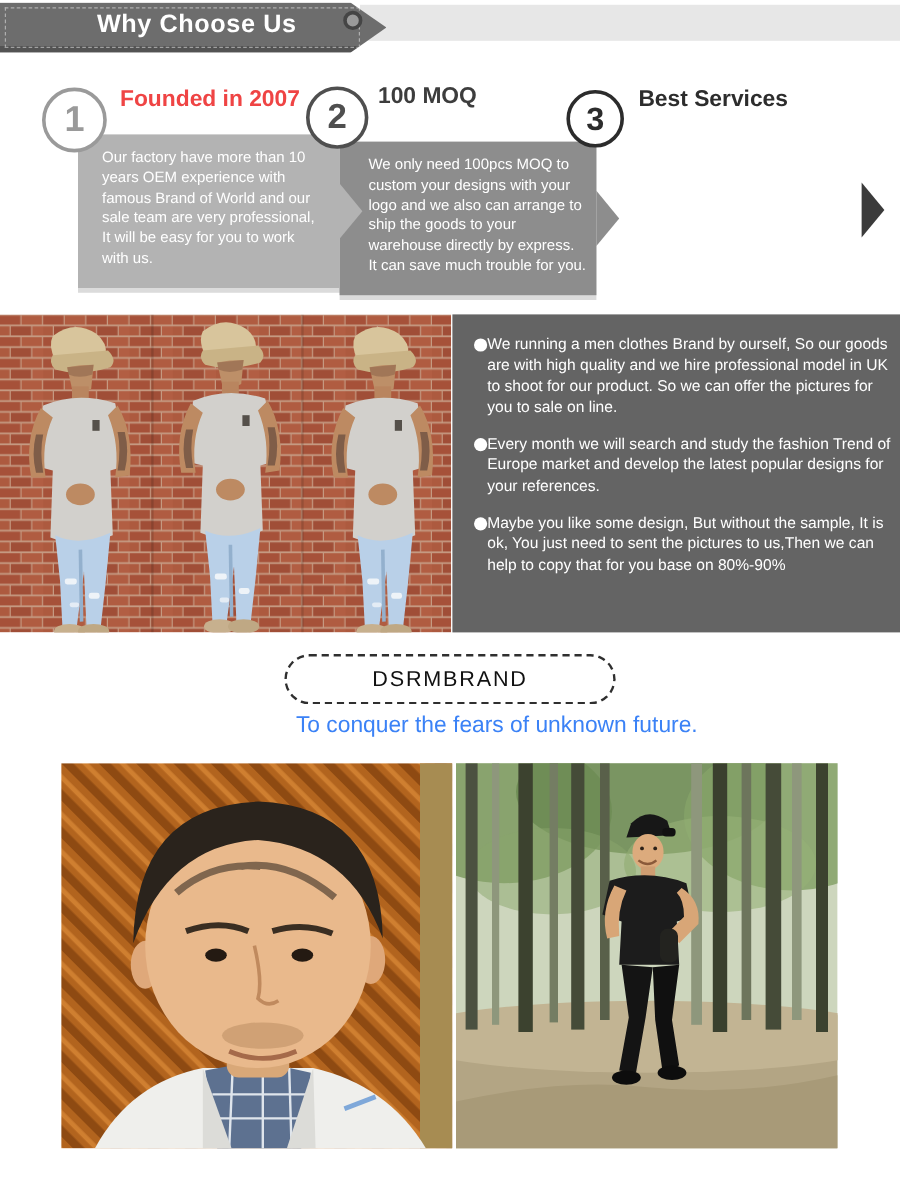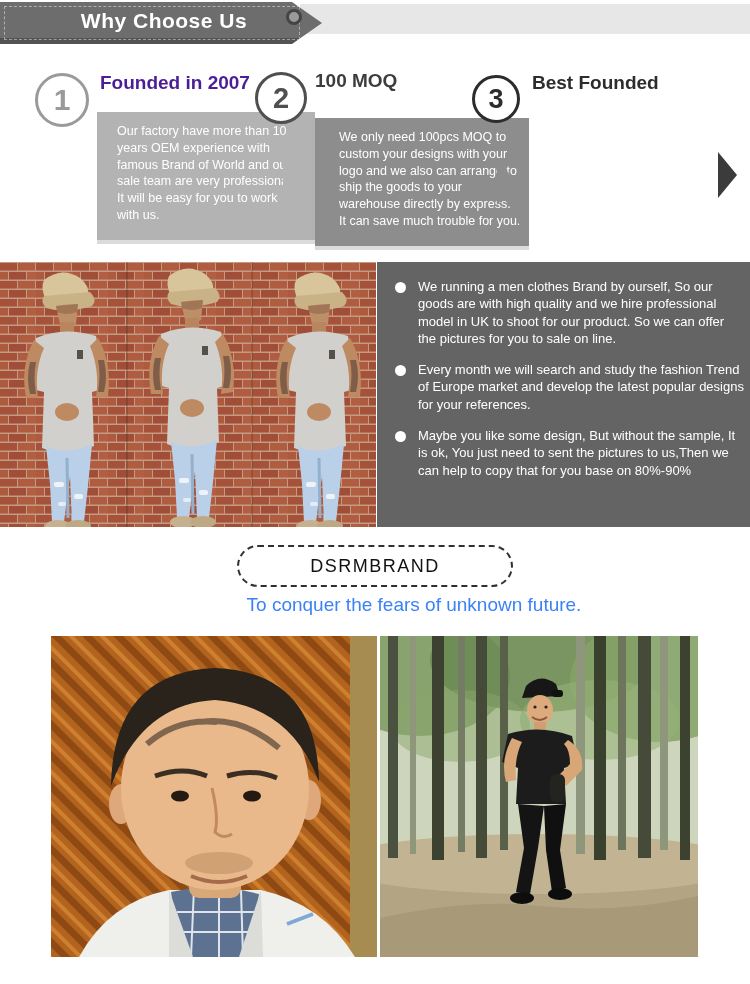--- a/index.html
+++ b/index.html
@@ -14,44 +14,44 @@
   .stitch{position:absolute;left:4px;top:4px;right:22px;bottom:4px;
           border:1px dashed rgba(255,255,255,.45);}
   .ribbon-title{position:absolute;left:64px;top:0;width:200px;height:38px;line-height:38px;
           color:#fff;font-size:21px;font-weight:600;letter-spacing:.5px;text-align:center;}
   .grommet{position:absolute;left:286px;top:9px;width:10px;height:10px;border-radius:50%;
           background:#9a9a9a;border:3px solid #454545;}
 
   
   .steps{position:absolute;left:0;top:60px;width:750px;height:200px;}
   .step-box{position:absolute;color:#fff;font-size:12.5px;line-height:1.34;
-            box-shadow:0 4px 0 rgba(0,0,0,.14);margin-left:32px;}
+            box-shadow:0 4px 0 rgba(0,0,0,.14);}
   .step-box p{margin:0;}
   .box1{left:65px;top:52px;width:218px;height:128px;background:#b3b3b3;padding:11px 12px 0 20px;box-sizing:border-box;}
   .box2{left:283px;top:58px;width:214px;height:128px;background:#8d8d8d;padding:11px 8px 12px 24px;box-sizing:border-box;}
   .box3{left:497px;top:50px;width:221px;height:130px;background:#3b3b3b;padding:12px 6px 0 28px;box-sizing:border-box;}
   .arrow{position:absolute;width:0;height:0;border-top:23px solid transparent;border-bottom:23px solid transparent;}
   .arrow1{left:283px;top:93px;border-left:19px solid #b3b3b3;}
   .arrow2{left:497px;top:99px;border-left:19px solid #8d8d8d;}
   .arrow3{left:718px;top:92px;border-left:19px solid #3b3b3b;}
   .num-circle{position:absolute;border-radius:50%;background:#fff;display:flex;align-items:center;justify-content:center;font-weight:bold;}
   .c1{left:35px;top:13px;width:48px;height:48px;border:3px solid #9a9a9a;color:#9a9a9a;font-size:30px;}
   .c2{left:255px;top:12px;width:46px;height:46px;border:3px solid #4f4f4f;color:#4f4f4f;font-size:29px;}
   .c3{left:472px;top:15px;width:42px;height:42px;border:3px solid #2c2c2c;color:#2c2c2c;font-size:27px;}
   .step-title{position:absolute;font-weight:bold;font-size:19px;}
-  .t1{left:100px;top:12px;color:#4c1d95;}
+  .t1{left:100px;top:12px;color:#ef4444;}
   .t2{left:315px;top:10px;color:#3d3d3d;}
   .t3{left:532px;top:12px;color:#2d2d2d;}
 
   
   .mid{position:absolute;left:0;top:262px;width:750px;height:265px;}
   .photo-models{position:absolute;left:0;top:0;width:376px;height:265px;}
   .brand-panel{position:absolute;left:377px;top:0;width:373px;height:265px;background:#646464;
                box-sizing:border-box;padding:16px 6px 0 18px;}
-  .bullet-item{display:flex;gap:12px;margin-bottom:14px;color:#fff;font-size:13px;line-height:1.33;}
+  .bullet-item{display:flex;gap:0;margin-bottom:14px;color:#fff;font-size:13px;line-height:1.33;}
   .bullet-dot{flex:0 0 11px;width:11px;height:11px;border-radius:50%;background:#fff;margin-top:4px;}
   .bullet-text{margin:0;}
 
   
   .brand-pill{position:absolute;left:50%;top:545px;transform:translateX(-50%);
               width:272px;height:38px;border:2px dashed #2f2f2f;border-radius:24px;
               display:flex;align-items:center;justify-content:center;
               font-size:18px;letter-spacing:1.5px;color:#111;font-weight:500;}
   .tagline{position:absolute;left:0;top:594px;width:750px;text-align:center;
            font-size:19px;color:#3b82f6;margin-left:39px;}
@@ -82,21 +82,21 @@
       <p>Our factory have more than 10 years OEM experience with famous Brand of World and our sale team are very professional, It will be easy for you to work with us.</p>
     </div>
     <div class="arrow arrow1"></div>
     <div class="arrow arrow2"></div>
     <div class="arrow arrow3"></div>
     <div class="num-circle c1">1</div>
     <div class="num-circle c2">2</div>
     <div class="num-circle c3">3</div>
     <div class="step-title t1">Founded in 2007</div>
     <div class="step-title t2">100 MOQ</div>
-    <div class="step-title t3">Best Founded</div>
+    <div class="step-title t3">Best Services</div>
   </div>
 
   <div class="mid">
     <div class="photo-models" role="img" aria-label="Three poses of a man in beige cap, grey t-shirt and ripped light-blue skinny jeans against a red brick wall">
       <svg viewBox="0 0 376 265" width="376" height="265">
         <defs>
           <pattern id="brk" width="36" height="18" patternUnits="userSpaceOnUse">
             <rect width="36" height="18" fill="#c59a82"></rect>
             <rect x="0" y="1" width="17" height="7.5" fill="#a65139"></rect>
             <rect x="18" y="1" width="17" height="7.5" fill="#b05c41"></rect>

